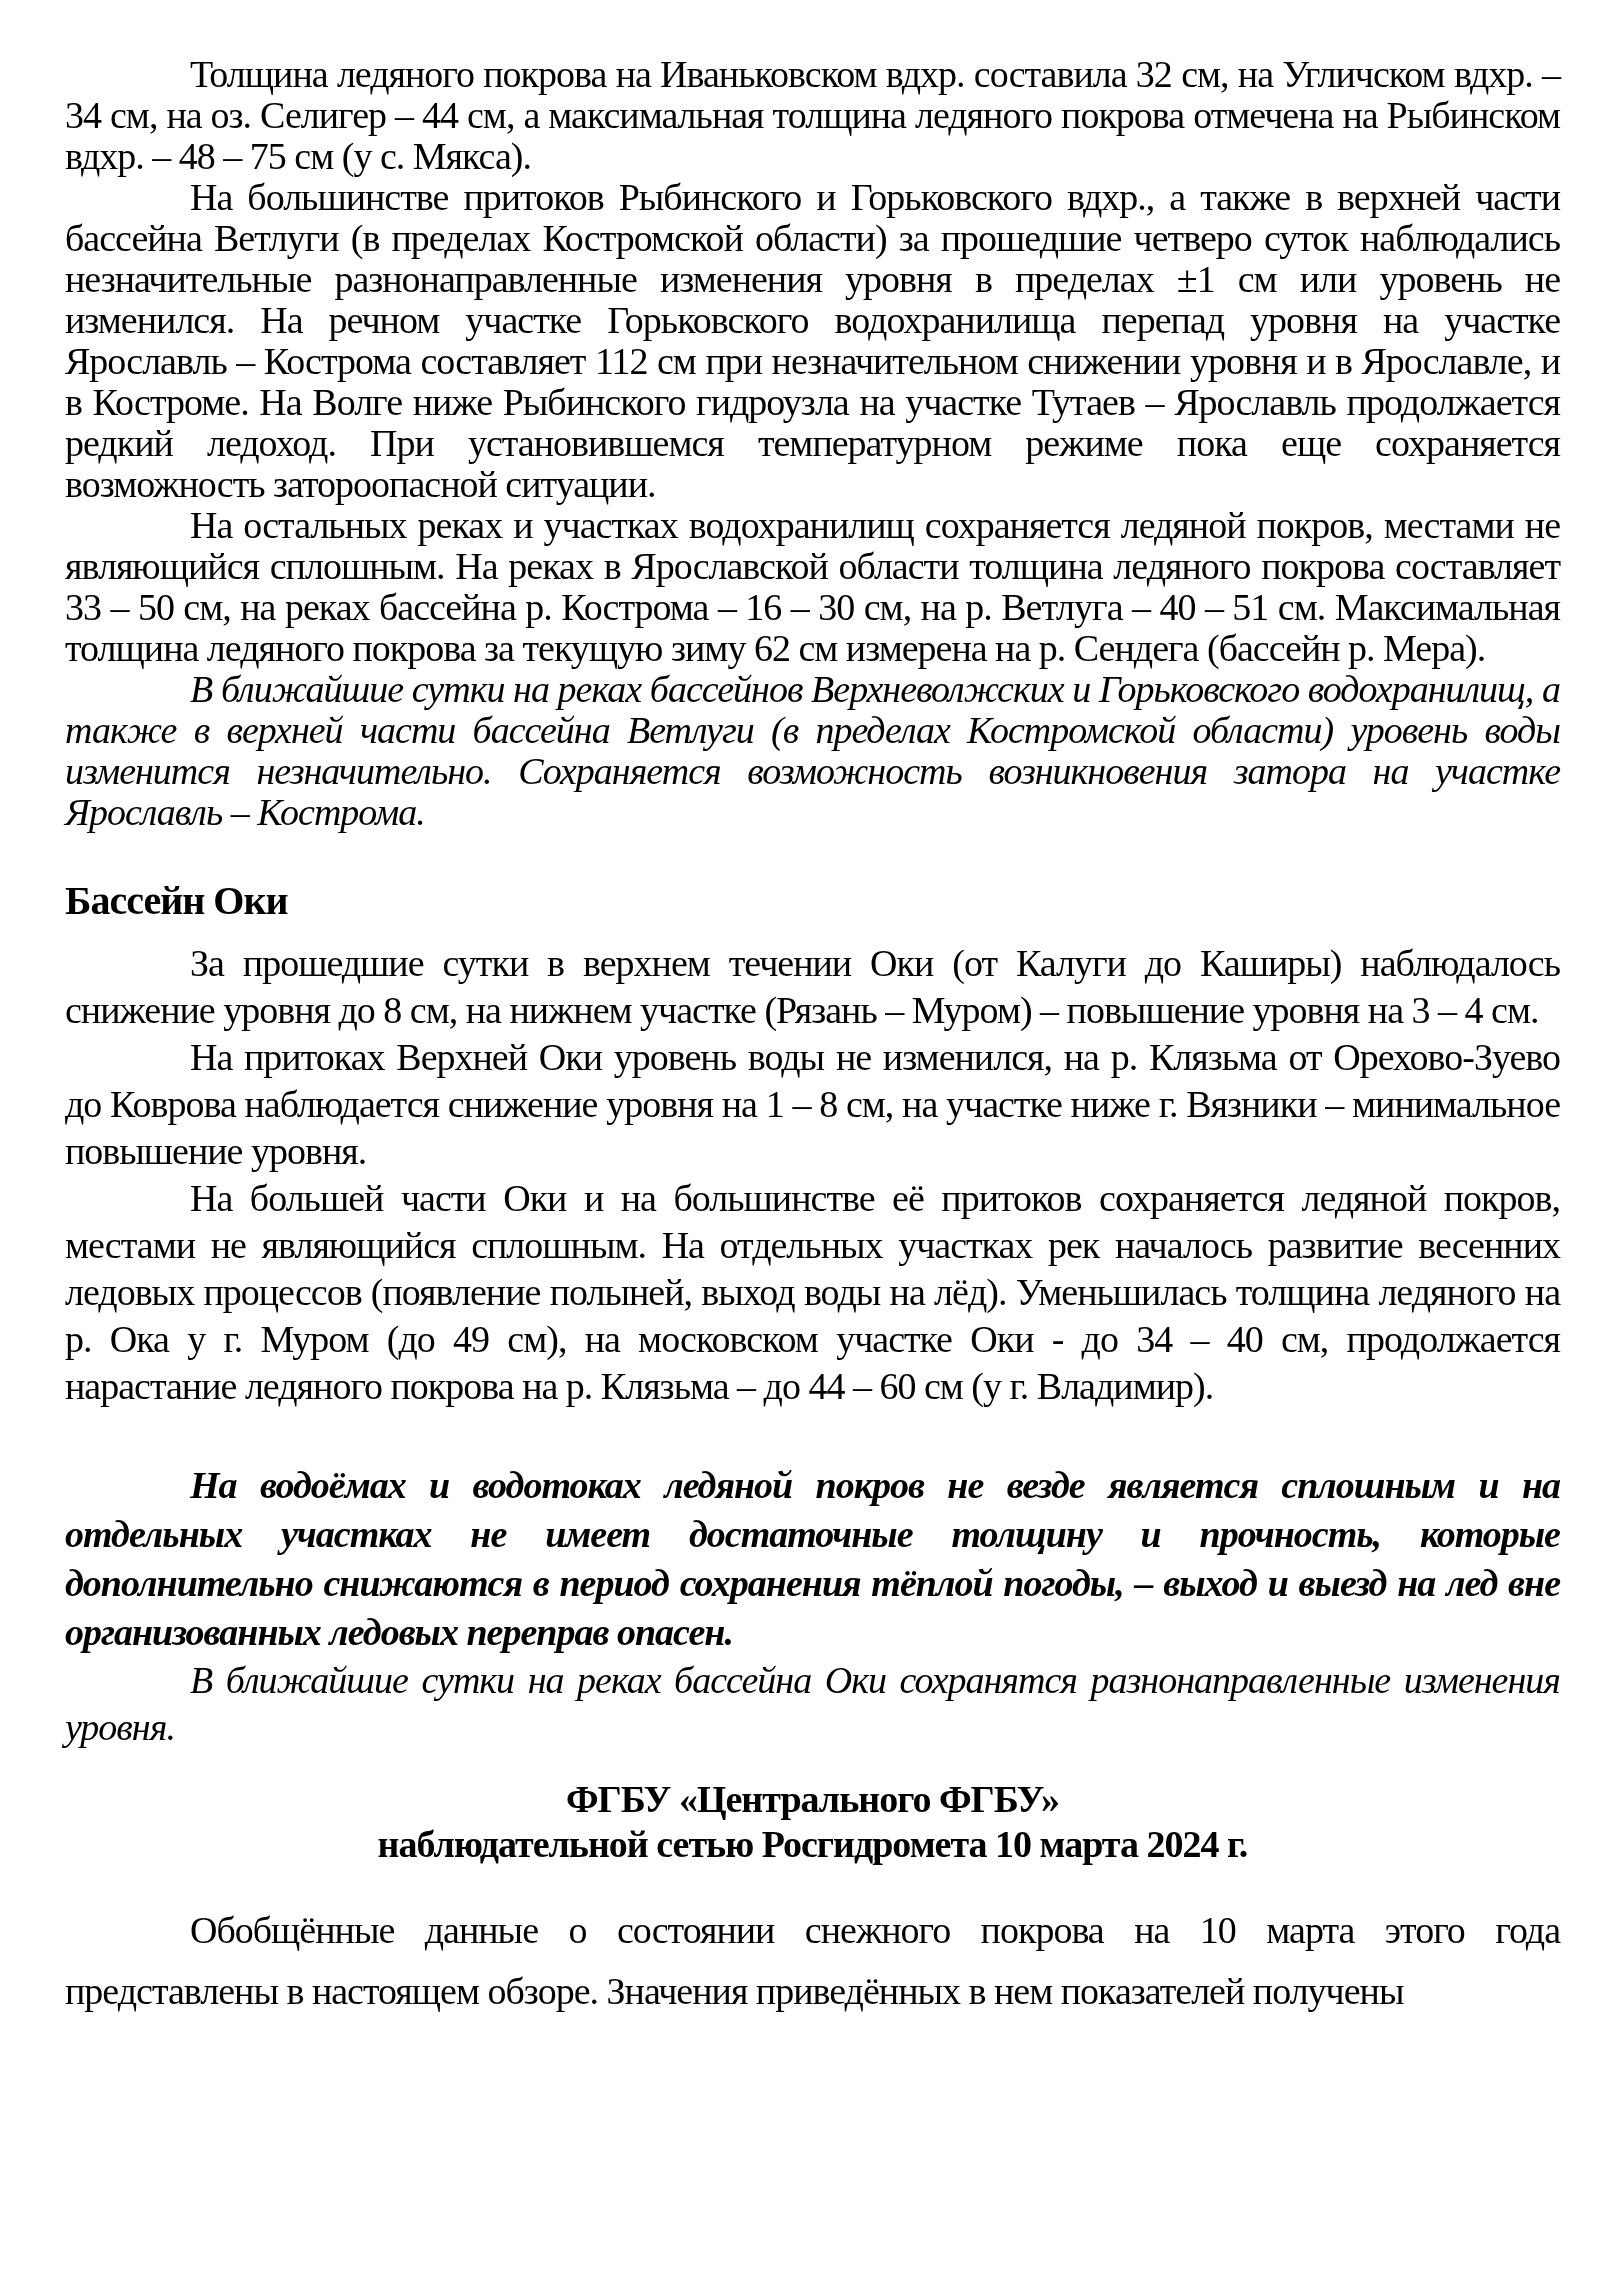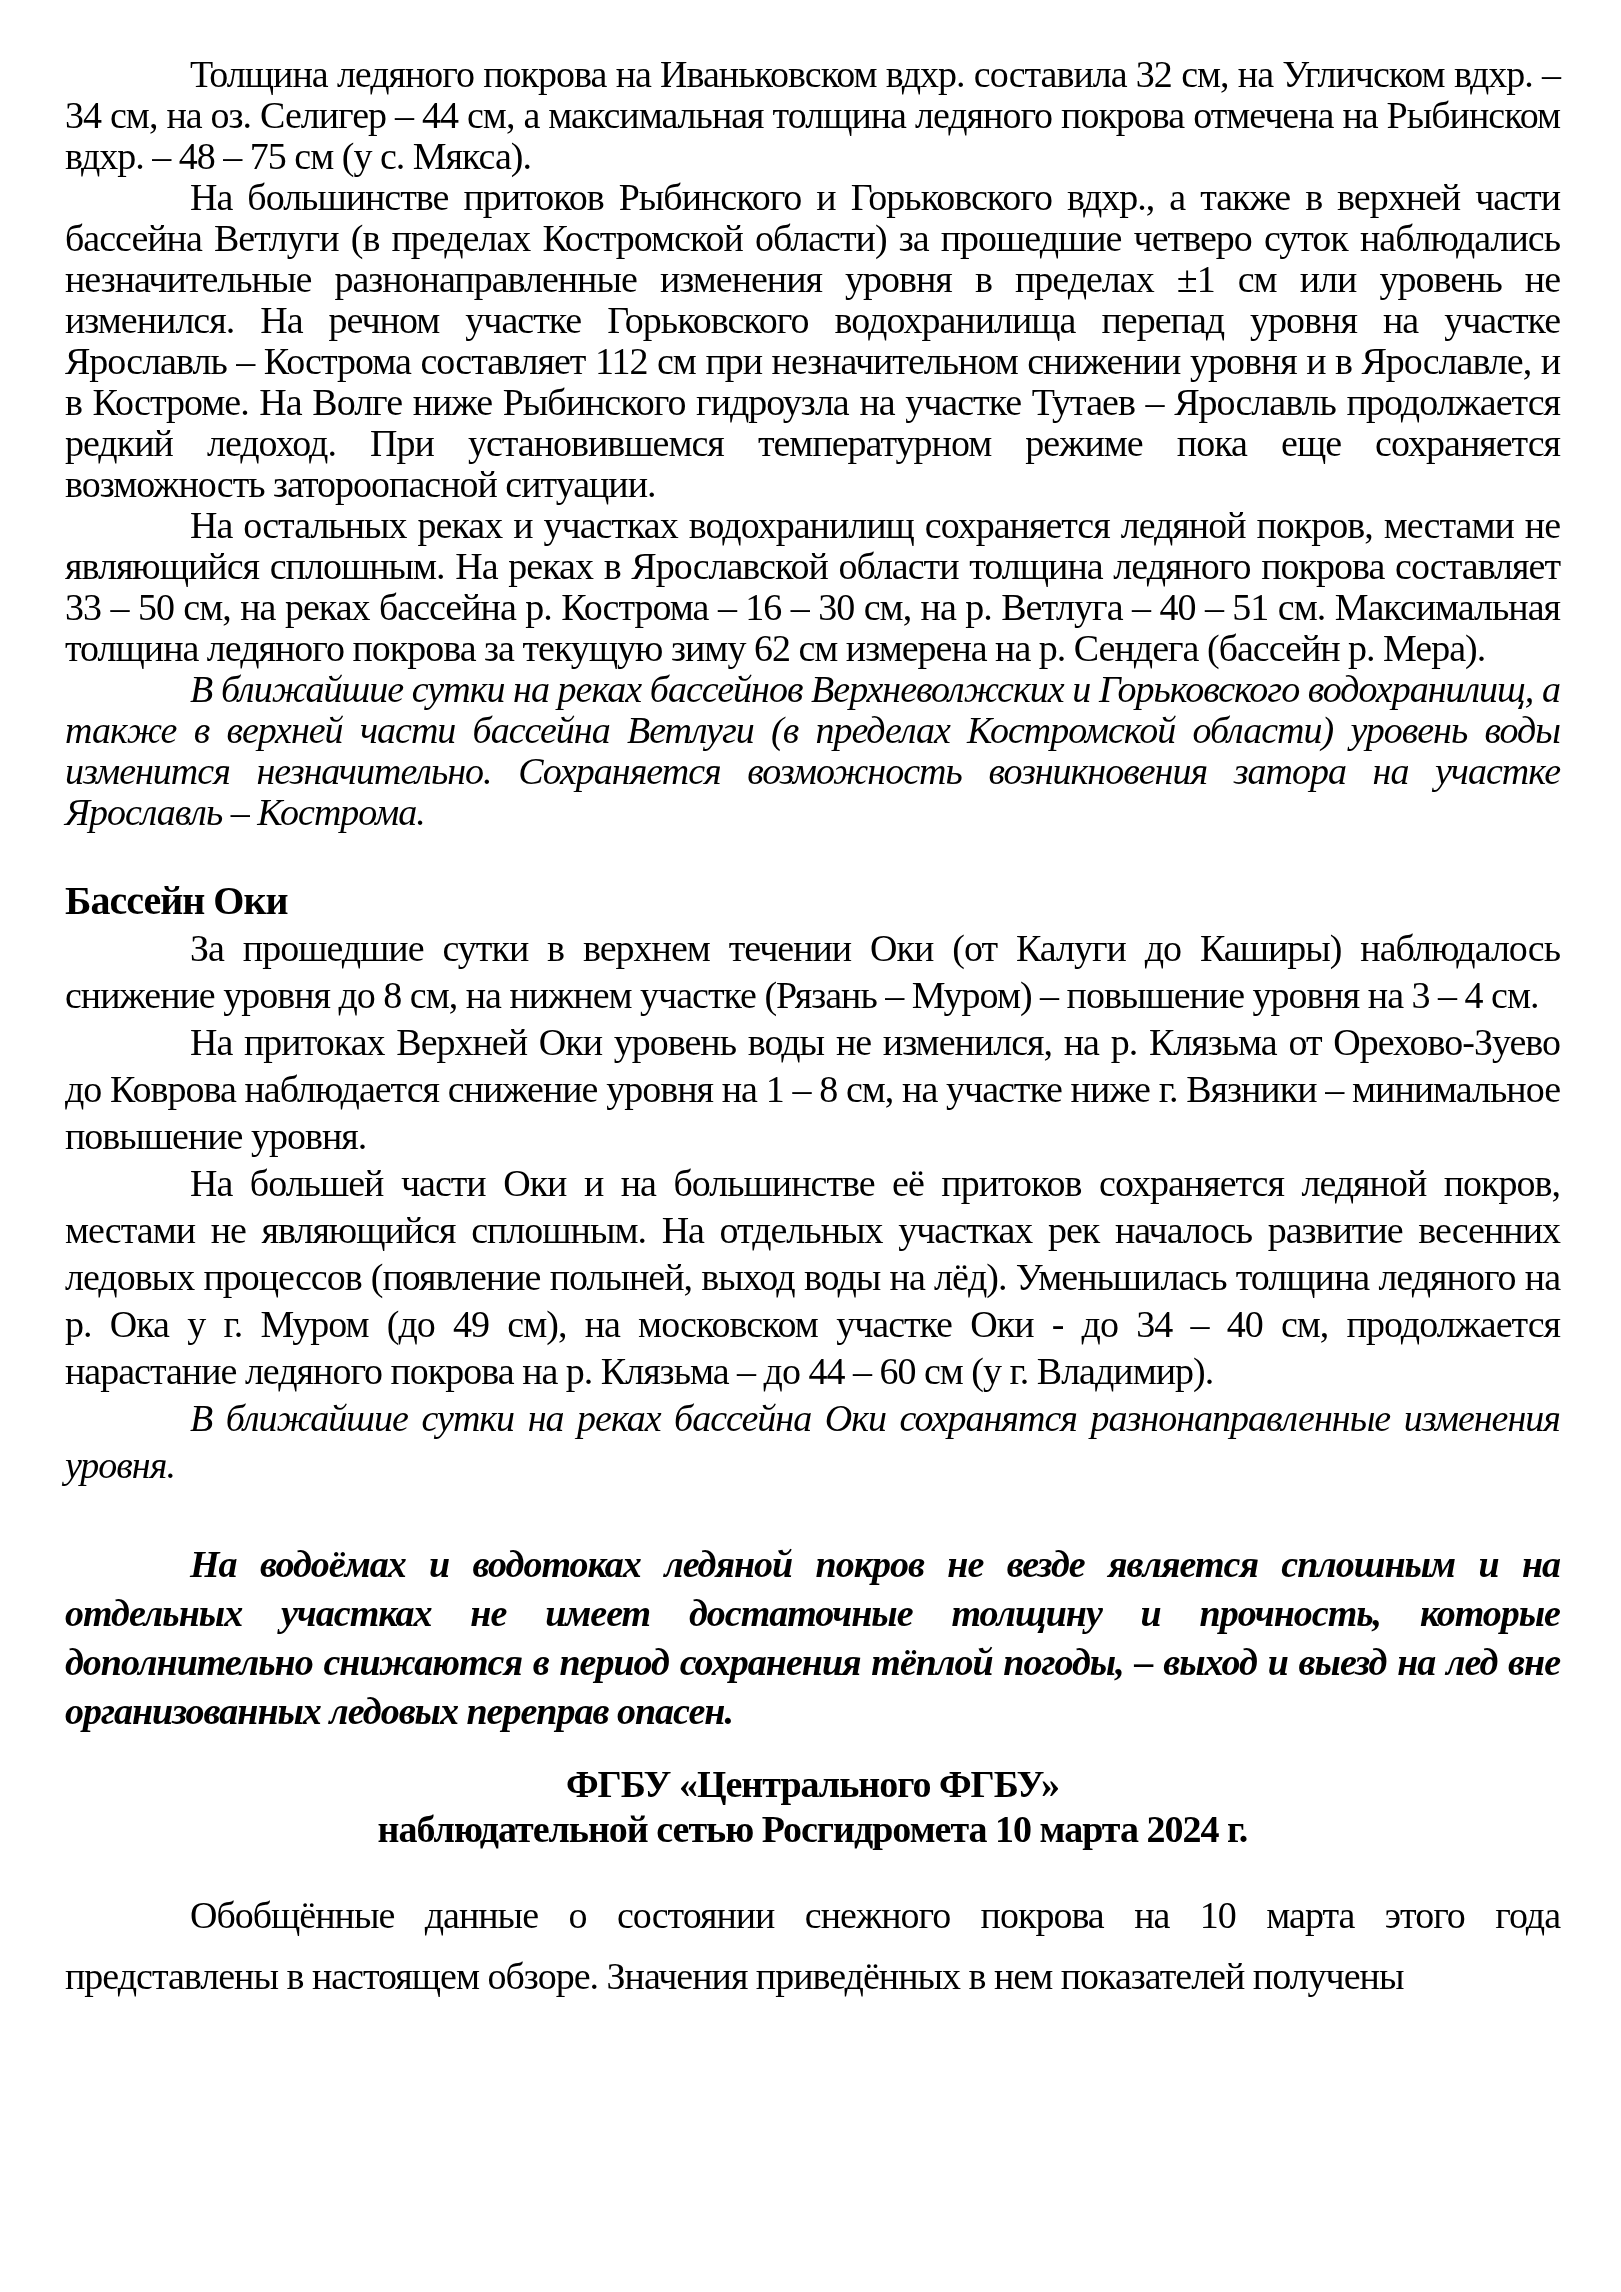--- a/index.html
+++ b/index.html
@@ -22,21 +22,21 @@
     margin: 0;
     font-size: 38px;
     line-height: 41px;
     letter-spacing: -1px;
     text-align: justify;
     text-indent: 125px;
   }
   .lh-lg { line-height: 47px; }
   .italic { font-style: italic; }
   .section-heading {
-    margin: 43px 0 0 0;
+    margin: 43px 0 15px 0;
     font-size: 40px;
     font-weight: bold;
     line-height: 49px;
     letter-spacing: -1px;
     text-align: left;
     text-indent: 0;
   }
   .warning {
     margin-top: 51px;
     font-weight: bold;
@@ -70,23 +70,23 @@
   <p class="para italic">В ближайшие сутки на реках бассейнов Верхневолжских и Горьковского водохранилищ, а также в верхней части бассейна Ветлуги (в пределах Костромской области) уровень воды изменится незначительно. Сохраняется возможность возникновения затора на участке Ярославль – Кострома.</p>
 
   <h2 class="section-heading">Бассейн Оки</h2>
 
   <p class="para lh-lg">За прошедшие сутки  в верхнем течении Оки (от Калуги до Каширы) наблюдалось снижение уровня до 8 см, на нижнем участке (Рязань – Муром) – повышение уровня на 3 – 4 см.</p>
 
   <p class="para lh-lg">На притоках Верхней Оки  уровень воды не изменился, на р. Клязьма от Орехово-Зуево до Коврова наблюдается снижение уровня на 1 – 8 см, на участке ниже г. Вязники – минимальное повышение уровня.</p>
 
   <p class="para lh-lg">На большей части Оки и на большинстве её притоков сохраняется ледяной покров, местами не являющийся сплошным. На отдельных участках рек началось развитие весенних ледовых процессов (появление полыней, выход воды на лёд). Уменьшилась толщина ледяного на р. Ока у г. Муром (до 49 см), на московском участке Оки -  до 34 – 40 см, продолжается нарастание ледяного покрова на р. Клязьма – до 44 – 60 см (у г. Владимир).</p>
 
+  <p class="para warning">На водоёмах и водотоках ледяной покров не везде является сплошным и на отдельных участках не имеет достаточные толщину и прочность, которые дополнительно снижаются в период сохранения тёплой погоды, – выход и выезд на лед вне организованных ледовых переправ опасен.</p>
+
   <p class="para lh-lg italic">В ближайшие сутки на реках бассейна Оки сохранятся разнонаправленные изменения уровня.</p>
-
-  <p class="para warning">На водоёмах и водотоках ледяной покров не везде является сплошным и на отдельных участках не имеет достаточные толщину и прочность, которые дополнительно снижаются в период сохранения тёплой погоды, – выход и выезд на лед вне организованных ледовых переправ опасен.</p>
 
 
   <div class="snow-block">
     <p class="center-heading">ФГБУ «Центрального ФГБУ»</p>
     <p class="center-heading">наблюдательной сетью Росгидромета 10 марта 2024 г.</p>
   </div>
 
   <p class="para summary">Обобщённые данные о состоянии снежного покрова на 10 марта этого года представлены в настоящем обзоре. Значения приведённых в нем показателей получены</p>
 
 </div>

